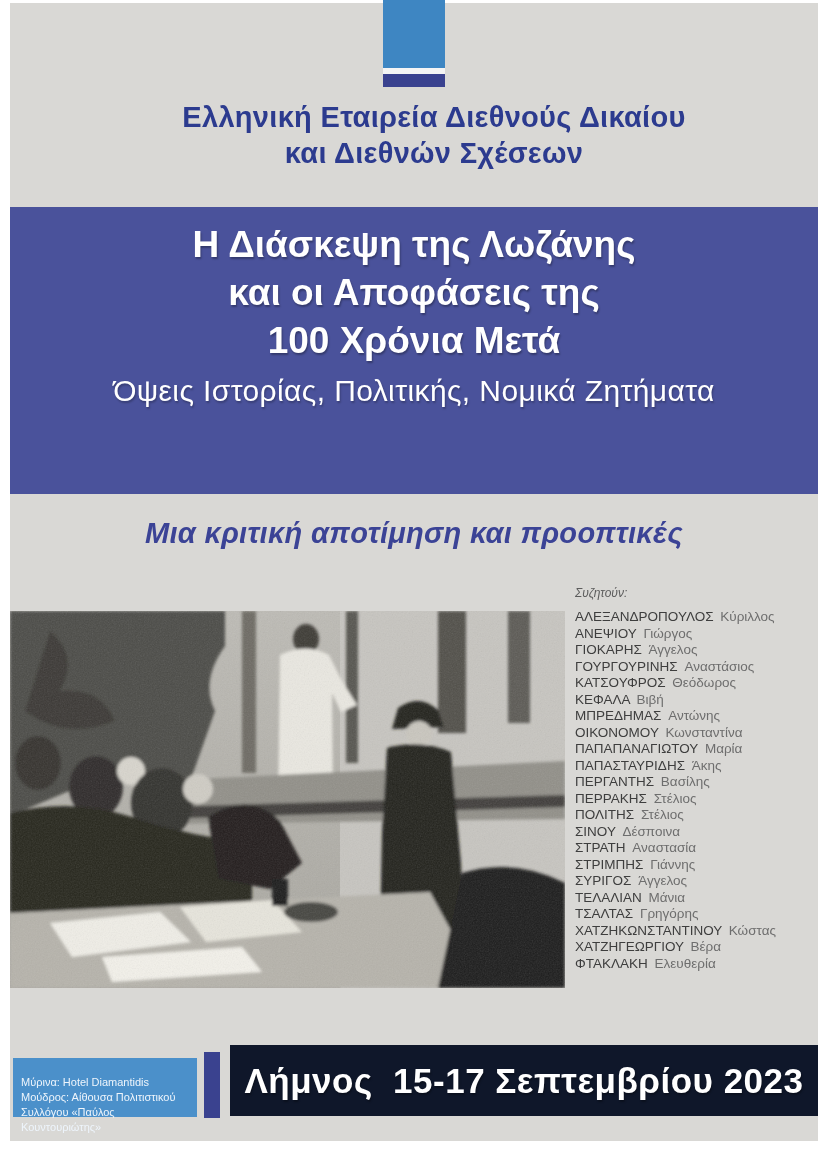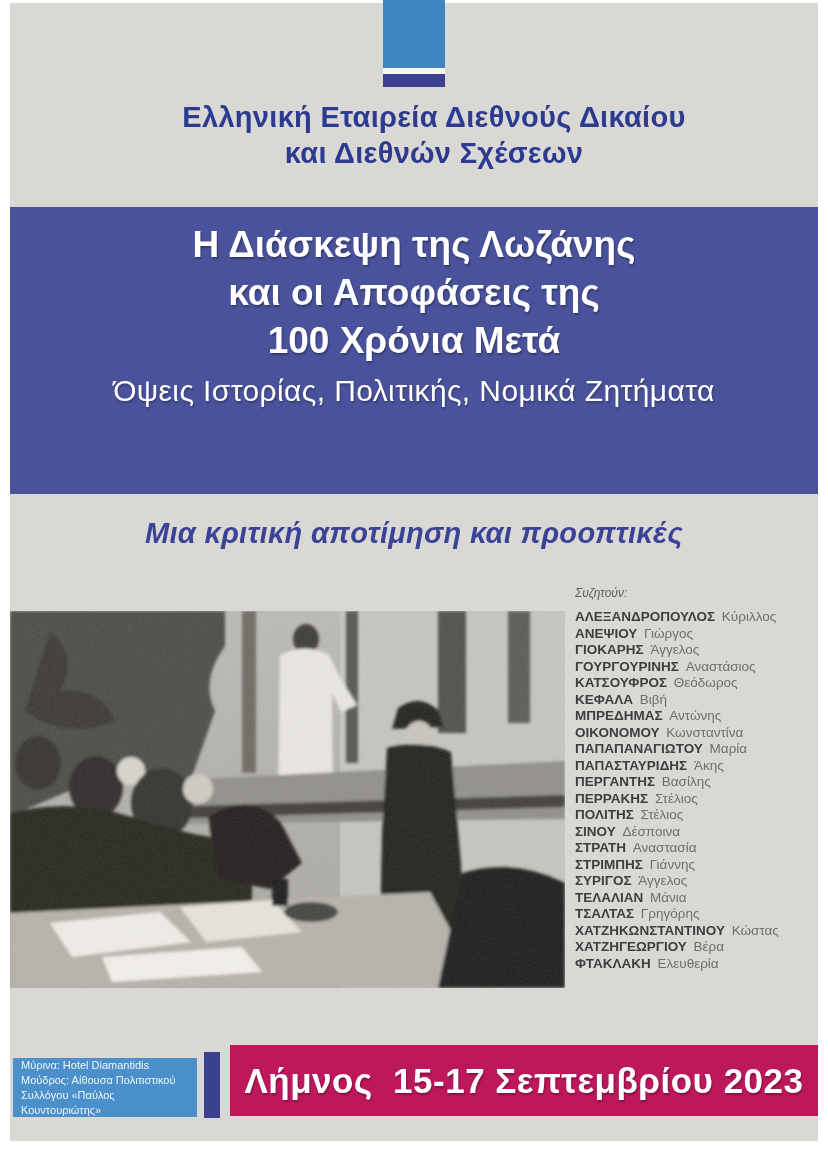--- a/index.html
+++ b/index.html
@@ -49,32 +49,32 @@
 
   
   .photo { position:absolute; left:10px; top:611px; width:555px; height:377px; overflow:hidden; }
   .photo svg { display:block; }
 
   
   .participants { position:absolute; left:575px; top:586px; width:248px; }
   .participants-label { font-style:italic; font-size:12px; color:#5c5c5c; margin-bottom:9px; }
   .participants-list { list-style:none; }
   .participants-list li { font-size:13.5px; line-height:16.5px; white-space:nowrap; }
-  .surname  { font-weight:bold; color:#3e3e3e; }
+  .surname  { font-weight:normal; color:#3e3e3e; }
   .firstname{ color:#6e6e6e; margin-left:3px; }
 
   
   .venue-box {
     position:absolute; left:13px; top:1058px; width:184px; height:59px;
-    background:#4b90ca; color:#eef5fc; font-size:11px; line-height:15px; padding:0 8px;
+    background:#4b90ca; color:#eef5fc; font-size:11px; line-height:15px; padding:17px 8px;
   }
   .accent-bar { position:absolute; left:204px; top:1052px; width:16px; height:66px; background:#3a428f; }
   .footer-banner {
     position:absolute; left:230px; top:1045px; width:588px; height:71px;
-    background:#be185d; color:#ffffff; display:flex; align-items:center; justify-content:center;
+    background:#0f172a; color:#ffffff; display:flex; align-items:center; justify-content:center;
     font-size:35px; font-weight:bold; white-space:pre; text-shadow:1px 2px 2px rgba(0,0,0,.3);
     letter-spacing:.5px;
   }
 </style>
 </head>
 <body>
 
 <div class="page">
   <div class="poster-bg"></div>
 

